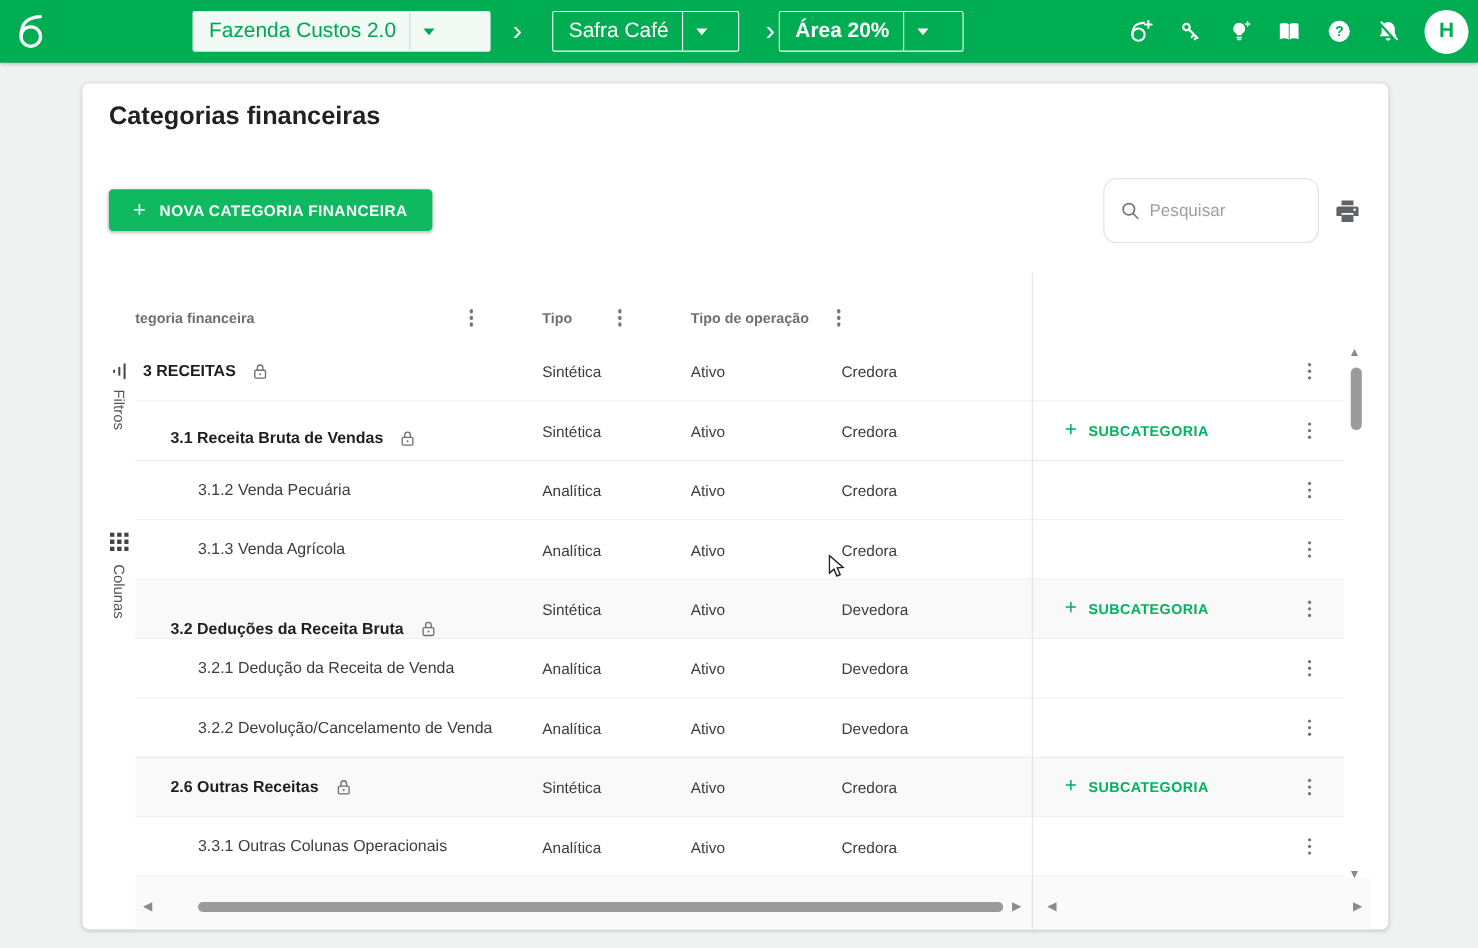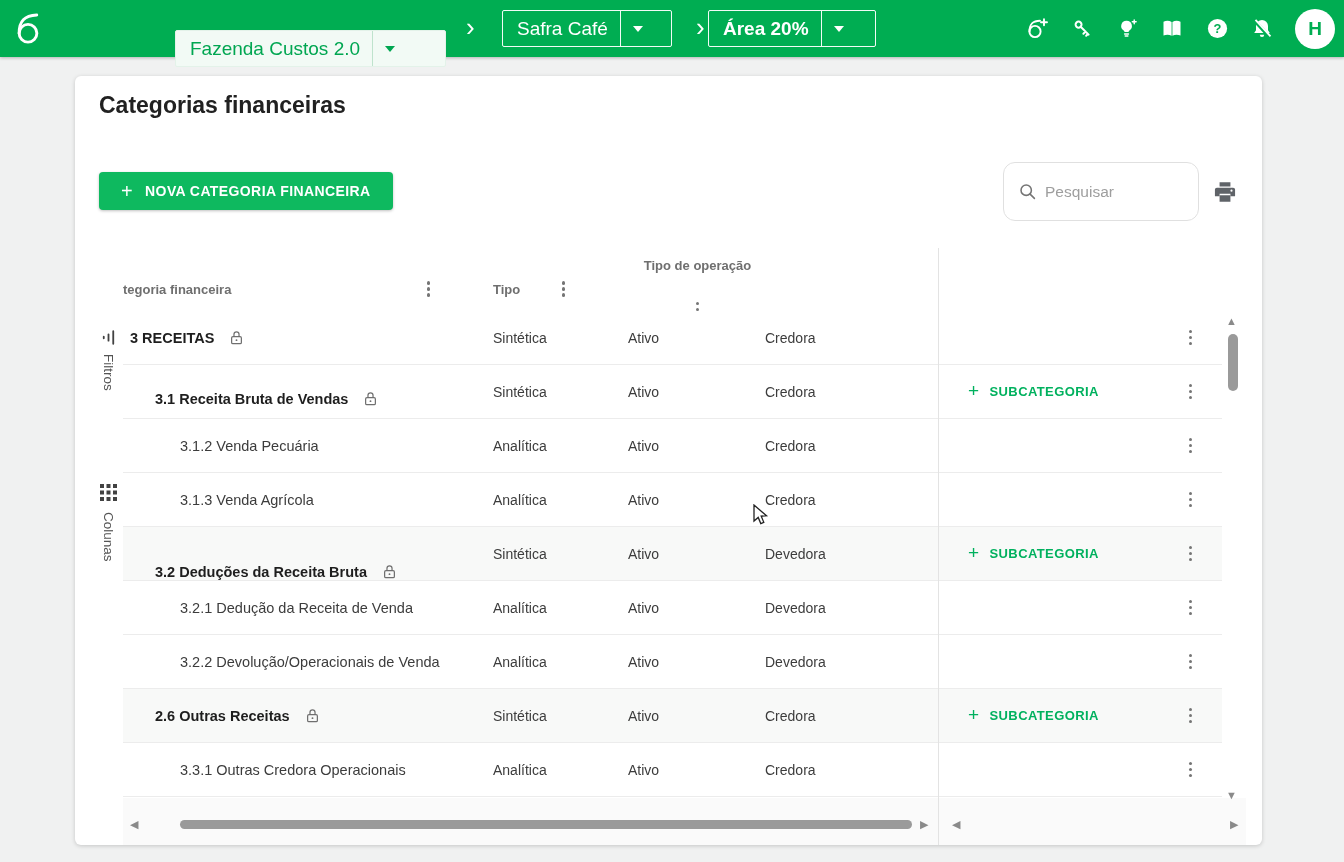--- a/index.html
+++ b/index.html
@@ -9,21 +9,21 @@
   
   .topbar { position:absolute; left:0; top:0; width:1344px; height:57px;
             background:var(--header_green,#00ad52); box-shadow:0 1px 3px rgba(0,0,0,.25); z-index:5; }
   .logo { position:absolute; left:14px; top:11px; }
   .selector { position:absolute; top:10px; height:37px; display:flex; align-items:stretch;
               border-radius:2px; cursor:pointer; }
   .selector .sel-label { padding:0 12px 0 14px; font-size:19px; line-height:36px; white-space:nowrap; }
   .selector .caret-box { width:35px; display:flex; align-items:center; justify-content:center; }
   .caret { width:0; height:0; border-left:5px solid transparent; border-right:5px solid transparent;
            border-top:6px solid currentColor; }
-  .sel-light { left:175px; width:271px; background:#f2faf5; border:1px solid #e3f2e9; color:#00a651;margin-top:20px; }
+  .sel-light { left:175px; width:271px; background:#f2faf5; border:1px solid #e3f2e9; color:#00a651; }
   .sel-light .caret-box { border-left:1px solid #bfe3cd; color:#00a651; }
   .sel-outline { border:1px solid rgba(255,255,255,.95); color:#fff; background:transparent; }
   .sel-outline .caret-box { border-left:1px solid rgba(255,255,255,.95); color:#fff; }
   .sel-safra { left:502px; width:170px; }
   .sel-area  { left:708px; width:168px;font-weight:bold; }
   .crumb-sep { position:absolute; top:0; height:57px; line-height:54px; color:#fff; font-size:26px; font-weight:400; }
   .sep1 { left:466px; } .sep2 { left:696px; }
   .top-icons { position:absolute; right:9px; top:0; height:57px; display:flex; align-items:center; gap:21px; }
   .tico { width:24px; height:24px; display:flex; align-items:center; justify-content:center; cursor:pointer; }
   .avatar { width:40px; height:40px; border-radius:50%; background:#fff; color:var(--header_green,#00ad52);
@@ -50,21 +50,21 @@
               gap:7px; cursor:pointer; }
   .side-tab .tab-label { writing-mode:vertical-rl; text-orientation:mixed; font-size:13.5px; color:#555; }
   .tab-filtros { top:252px; } .tab-colunas { top:408px; }
 
   
   .thead { position:absolute; left:48px; top:182px; width:1099px; height:63px; display:flex; align-items:center;
            border-bottom:1px solid #e0e0e0; }
   .hcell { display:flex; align-items:center; justify-content:space-between; height:100%; }
   .hcell .hlabel { font-size:13px; font-weight:700; color:#6f6f6f; white-space:nowrap; }
   .h1 { width:370px; padding-right:60px; } .h2 { width:135px; padding-right:60px; }
-  .h3 { width:137px; padding-right:60px; } .h4 { width:173px; padding-right:34px;flex-direction:column; }
+  .h3 { width:137px; padding-right:60px; } .h4 { width:173px; padding-right:34px; }
   .tbody { position:absolute; left:48px; top:235px; width:1099px; }
   .trow { height:54px; display:flex; align-items:center; border-bottom:1px solid #ececec; background:#fff; }
   .trow.shaded { background:#f8f9f8; }
   .cell { font-size:14px; color:#3c3c3c; white-space:nowrap; }
   .c-name { width:370px; display:flex; align-items:center; }
   .rname { font-size:14.5px; color:#3c3c3c; }
   .rname.bold { font-weight:700; color:#1e1e1e; }
   .lock { margin-left:15px; display:inline-flex; }
   .c-tipo { width:135px; } .c-status { width:137px; } .c-oper { width:173px; }
   .c-actions { width:284px; display:flex; align-items:center; padding:0 27px 0 30px; align-self:stretch; }
@@ -373,21 +373,21 @@
       <span class="vdots row-menu">
               <i></i>
               <i></i>
               <i></i>
             </span>
     </div>
   </div>
 
   <div class="trow">
     <div class="cell c-name" style="padding-left: 57px;">
-      <span class="rname">3.2.2 Devolução/Operacionais de Venda</span>
+      <span class="rname">3.2.2 Devolução/Cancelamento de Venda</span>
 
     </div>
     <div class="cell c-tipo">Analítica</div>
     <div class="cell c-status">Ativo</div>
     <div class="cell c-oper">Devedora</div>
     <div class="cell c-actions">
 
       <span class="vdots row-menu">
               <i></i>
               <i></i>
@@ -418,21 +418,21 @@
       <span class="vdots row-menu">
               <i></i>
               <i></i>
               <i></i>
             </span>
     </div>
   </div>
 
   <div class="trow">
     <div class="cell c-name" style="padding-left: 57px;">
-      <span class="rname">3.3.1 Outras Credora Operacionais</span>
+      <span class="rname">3.3.1 Outras Colunas Operacionais</span>
 
     </div>
     <div class="cell c-tipo">Analítica</div>
     <div class="cell c-status">Ativo</div>
     <div class="cell c-oper">Credora</div>
     <div class="cell c-actions">
 
       <span class="vdots row-menu">
               <i></i>
               <i></i>

